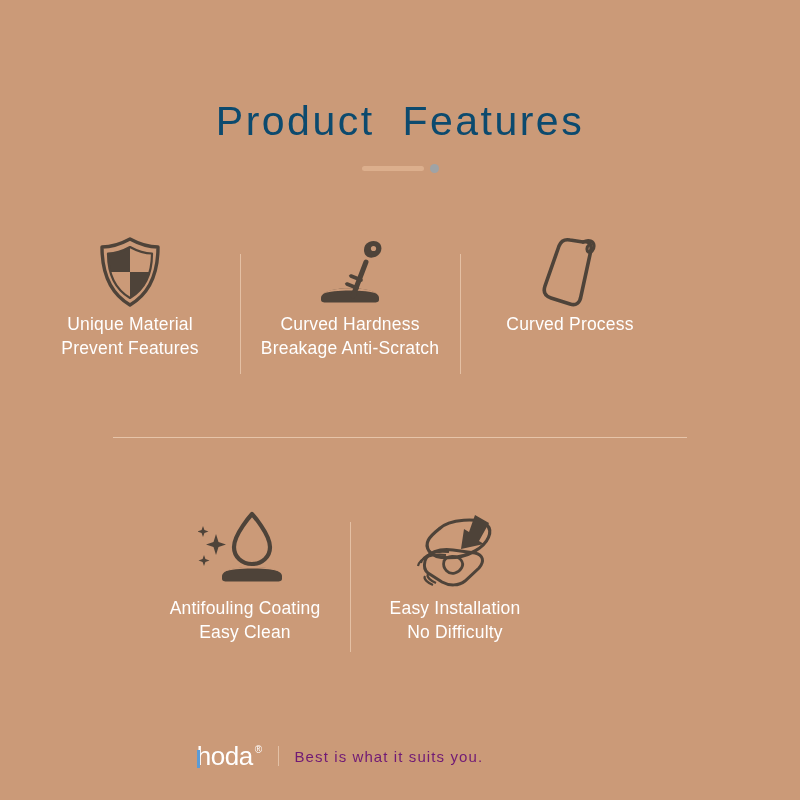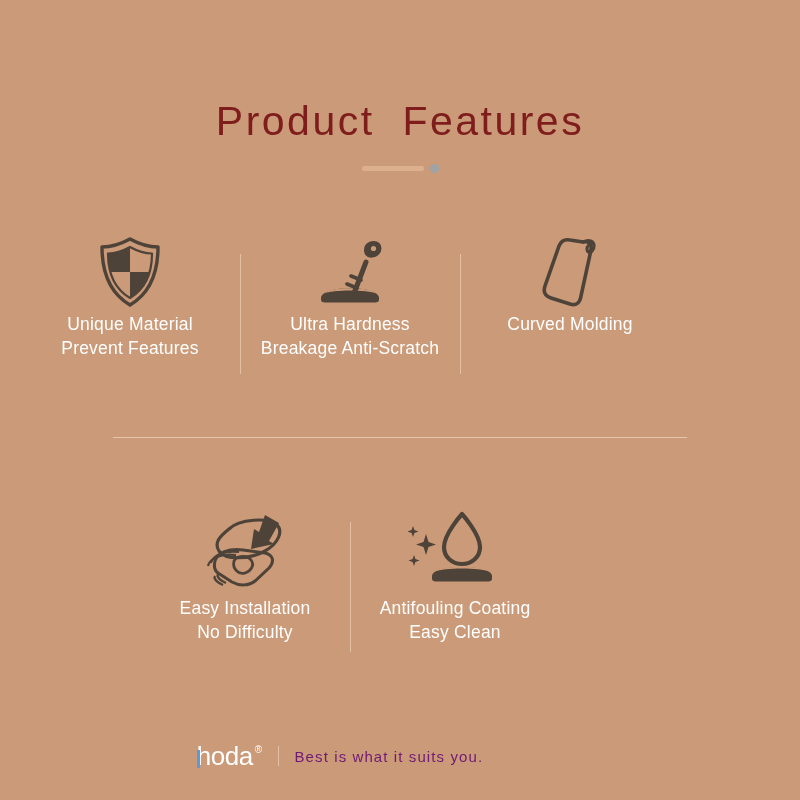--- a/index.html
+++ b/index.html
@@ -26,21 +26,21 @@
   .title-block {
     position: absolute;
     top: 96px;
     left: 0;
     width: 800px;
     text-align: center;
   }
   .page-title {
     font-size: 41px;
     font-weight: 300;
-    color: #7f1d1d;
+    color: #0c4a6e;
     letter-spacing: 2.5px;
     line-height: 50px;
     white-space: pre;
   }
   .title-divider {
     margin-top: 18px;
     height: 9px;
     display: flex;
     align-items: center;
     justify-content: center;
@@ -215,42 +215,64 @@
           </g>
           <g stroke="#4e4339" stroke-width="3.6" stroke-linecap="round" fill="none">
             <line x1="40" y1="40" x2="50" y2="44"></line>
             <line x1="36" y1="48" x2="46" y2="52"></line>
           </g>
           <path d="M58 6 C66 3, 72 8, 70 15 C68.5 20, 62 23, 57 21 C52 19, 51 9, 58 6 Z" fill="#4e4339"></path>
           <circle cx="62.5" cy="12.5" r="2.6" fill="#cb9a78"></circle>
         </svg>
       </div>
       <div class="caption">
-        <span class="line">Ultra Hardness</span>
+        <span class="line">Curved Hardness</span>
         <span class="line">Breakage Anti-Scratch</span>
       </div>
     </div>
 
     <div class="cell">
       <div class="icon-wrap">
         <svg width="62" height="76" viewBox="0 0 62 76">
           <path d="M44 8 C50 7, 53 10, 52 16 L42 62 C41 69, 37 72, 31 70 L12 64 C6 62, 4 58, 6 52 L20 12 C22 7, 26 5, 31 6 Z" fill="none" stroke="#4e4339" stroke-width="3.6" stroke-linejoin="round"></path>
           <path d="M44 8 C50 5, 55 7, 55 12 C55 16, 52 19, 49.5 18 C47.5 17, 47.5 13, 49.5 11.5" fill="none" stroke="#4e4339" stroke-width="3.2" stroke-linecap="round" stroke-linejoin="round"></path>
         </svg>
       </div>
       <div class="caption">
-        <span class="line">Curved Molding</span>
+        <span class="line">Curved Process</span>
       </div>
     </div>
 
   </div>
 
   <div class="section-divider"></div>
 
   <div class="row row-bottom">
+
+    <div class="cell">
+      <div class="icon-wrap">
+        <svg width="94" height="84" viewBox="0 0 94 84">
+
+          <g fill="#4e4339">
+            <path d="M24 70 C24 58, 84 58, 84 70 L84 73 C84 75, 82 75.5, 78 75.5 L30 75.5 C26 75.5, 24 75, 24 73 Z"></path>
+            <path d="M27 65.5 C32 59, 76 59, 81 65.5 C72 61.5, 36 61.5, 27 65.5 Z" fill="#cb9a78"></path>
+          </g>
+
+          <path d="M54 8 C54 8, 72 28, 72 41 C72 51, 64 58, 54 58 C44 58, 36 51, 36 41 C36 28, 54 8, 54 8 Z" fill="none" stroke="#4e4339" stroke-width="4.2" stroke-linejoin="round"></path>
+
+          <path d="M18 28 L20.5 36 L28 38.5 L20.5 41 L18 49 L15.5 41 L8 38.5 L15.5 36 Z" fill="#4e4339"></path>
+          <path d="M5 20 L6.4 24 L10.5 25.5 L6.4 27 L5 31 L3.6 27 L-0.5 25.5 L3.6 24 Z" fill="#4e4339"></path>
+          <path d="M6 49 L7.4 53 L11.5 54.5 L7.4 56 L6 60 L4.6 56 L0.5 54.5 L4.6 53 Z" fill="#4e4339"></path>
+        </svg>
+      </div>
+      <div class="caption">
+        <span class="line">Antifouling Coating</span>
+        <span class="line">Easy Clean</span>
+      </div>
+    </div>
 
     <div class="cell">
       <div class="icon-wrap">
         <svg width="92" height="86" viewBox="0 0 92 86">
 
           <path d="M30 24 C40 14, 70 12, 78 20 C84 26, 80 38, 66 46 C50 55, 26 55, 20 46 C15 38, 20 32, 30 24 Z" fill="none" stroke="#4e4339" stroke-width="3.2" stroke-linejoin="round"></path>
 
           <path d="M66 10 L80 18 L70 36 L75 39 L52 44 L55 24 L60 27 Z" fill="#4e4339"></path>
 
           <g fill="none" stroke="#4e4339" stroke-width="3">
@@ -265,42 +287,20 @@
 
           <path d="M35 56 C38 50, 48 50, 52 55 C56 60, 52 66, 46 68 C40 70, 33 64, 35 56 Z" fill="none" stroke="#4e4339" stroke-width="2.8"></path>
         </svg>
       </div>
       <div class="caption">
         <span class="line">Easy Installation</span>
         <span class="line">No Difficulty</span>
       </div>
     </div>
 
-    <div class="cell">
-      <div class="icon-wrap">
-        <svg width="94" height="84" viewBox="0 0 94 84">
-
-          <g fill="#4e4339">
-            <path d="M24 70 C24 58, 84 58, 84 70 L84 73 C84 75, 82 75.5, 78 75.5 L30 75.5 C26 75.5, 24 75, 24 73 Z"></path>
-            <path d="M27 65.5 C32 59, 76 59, 81 65.5 C72 61.5, 36 61.5, 27 65.5 Z" fill="#cb9a78"></path>
-          </g>
-
-          <path d="M54 8 C54 8, 72 28, 72 41 C72 51, 64 58, 54 58 C44 58, 36 51, 36 41 C36 28, 54 8, 54 8 Z" fill="none" stroke="#4e4339" stroke-width="4.2" stroke-linejoin="round"></path>
-
-          <path d="M18 28 L20.5 36 L28 38.5 L20.5 41 L18 49 L15.5 41 L8 38.5 L15.5 36 Z" fill="#4e4339"></path>
-          <path d="M5 20 L6.4 24 L10.5 25.5 L6.4 27 L5 31 L3.6 27 L-0.5 25.5 L3.6 24 Z" fill="#4e4339"></path>
-          <path d="M6 49 L7.4 53 L11.5 54.5 L7.4 56 L6 60 L4.6 56 L0.5 54.5 L4.6 53 Z" fill="#4e4339"></path>
-        </svg>
-      </div>
-      <div class="caption">
-        <span class="line">Antifouling Coating</span>
-        <span class="line">Easy Clean</span>
-      </div>
-    </div>
-
   </div>
 
   <div class="footer">
     <div class="logo">
       <span class="logo-stem"></span>
       <span>hoda</span>
       <span class="reg">®</span>
     </div>
     <div class="footer-sep"></div>
     <div class="tagline">Best is what it suits you.</div>

